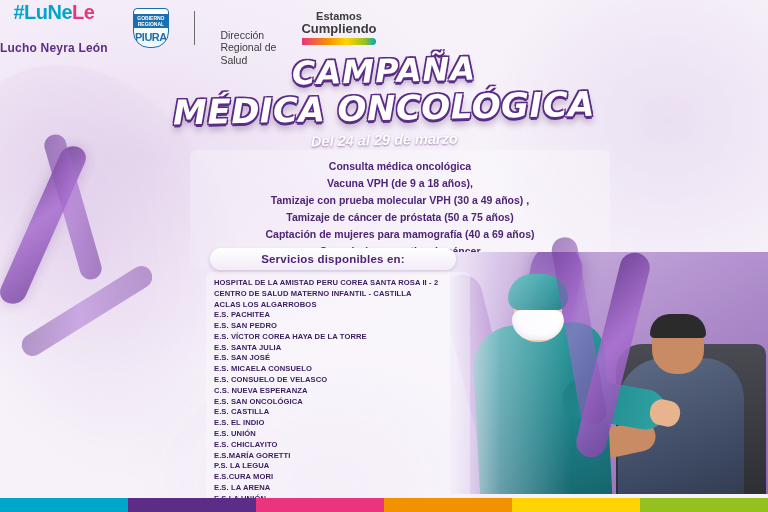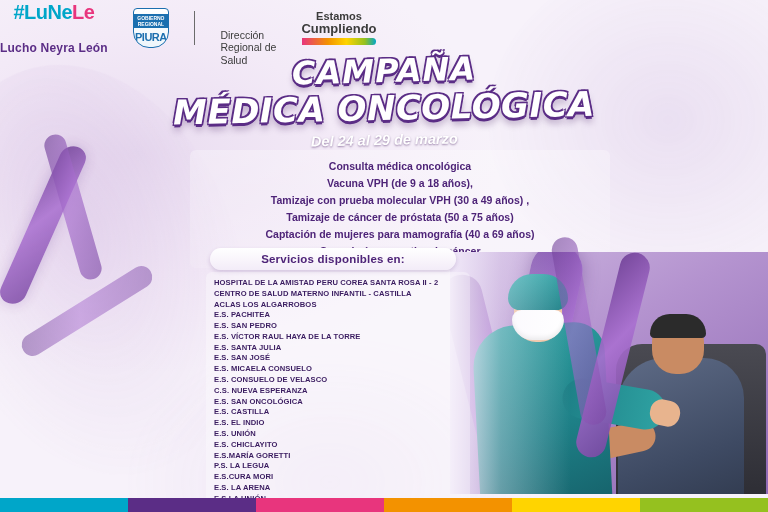--- a/index.html
+++ b/index.html
@@ -503,21 +503,21 @@
   <div class="ribbon ribbon-right-2"></div>
 
   <div class="chip">Servicios disponibles en:</div>
 
   <div class="estab">
     <div class="item">HOSPITAL DE LA AMISTAD PERU COREA SANTA ROSA II - 2</div>
     <div class="item">CENTRO DE SALUD MATERNO INFANTIL - CASTILLA</div>
     <div class="item">ACLAS LOS ALGARROBOS</div>
     <div class="item">E.S. PACHITEA</div>
     <div class="item">E.S. SAN PEDRO</div>
-    <div class="item">E.S. VÍCTOR RAUL HAYA DE LA TORRE</div>
+    <div class="item">E.S. VÍCTOR COREA HAYA DE LA TORRE</div>
     <div class="item">E.S. SANTA JULIA</div>
     <div class="item">E.S. SAN JOSÉ</div>
     <div class="item">E.S. MICAELA CONSUELO</div>
     <div class="item">E.S. CONSUELO DE VELASCO</div>
     <div class="item">C.S. NUEVA ESPERANZA</div>
     <div class="item">E.S. SAN ONCOLÓGICA</div>
     <div class="item">E.S. CASTILLA</div>
     <div class="item">E.S. EL INDIO</div>
     <div class="item">E.S. UNIÓN</div>
     <div class="item">E.S. CHICLAYITO</div>

